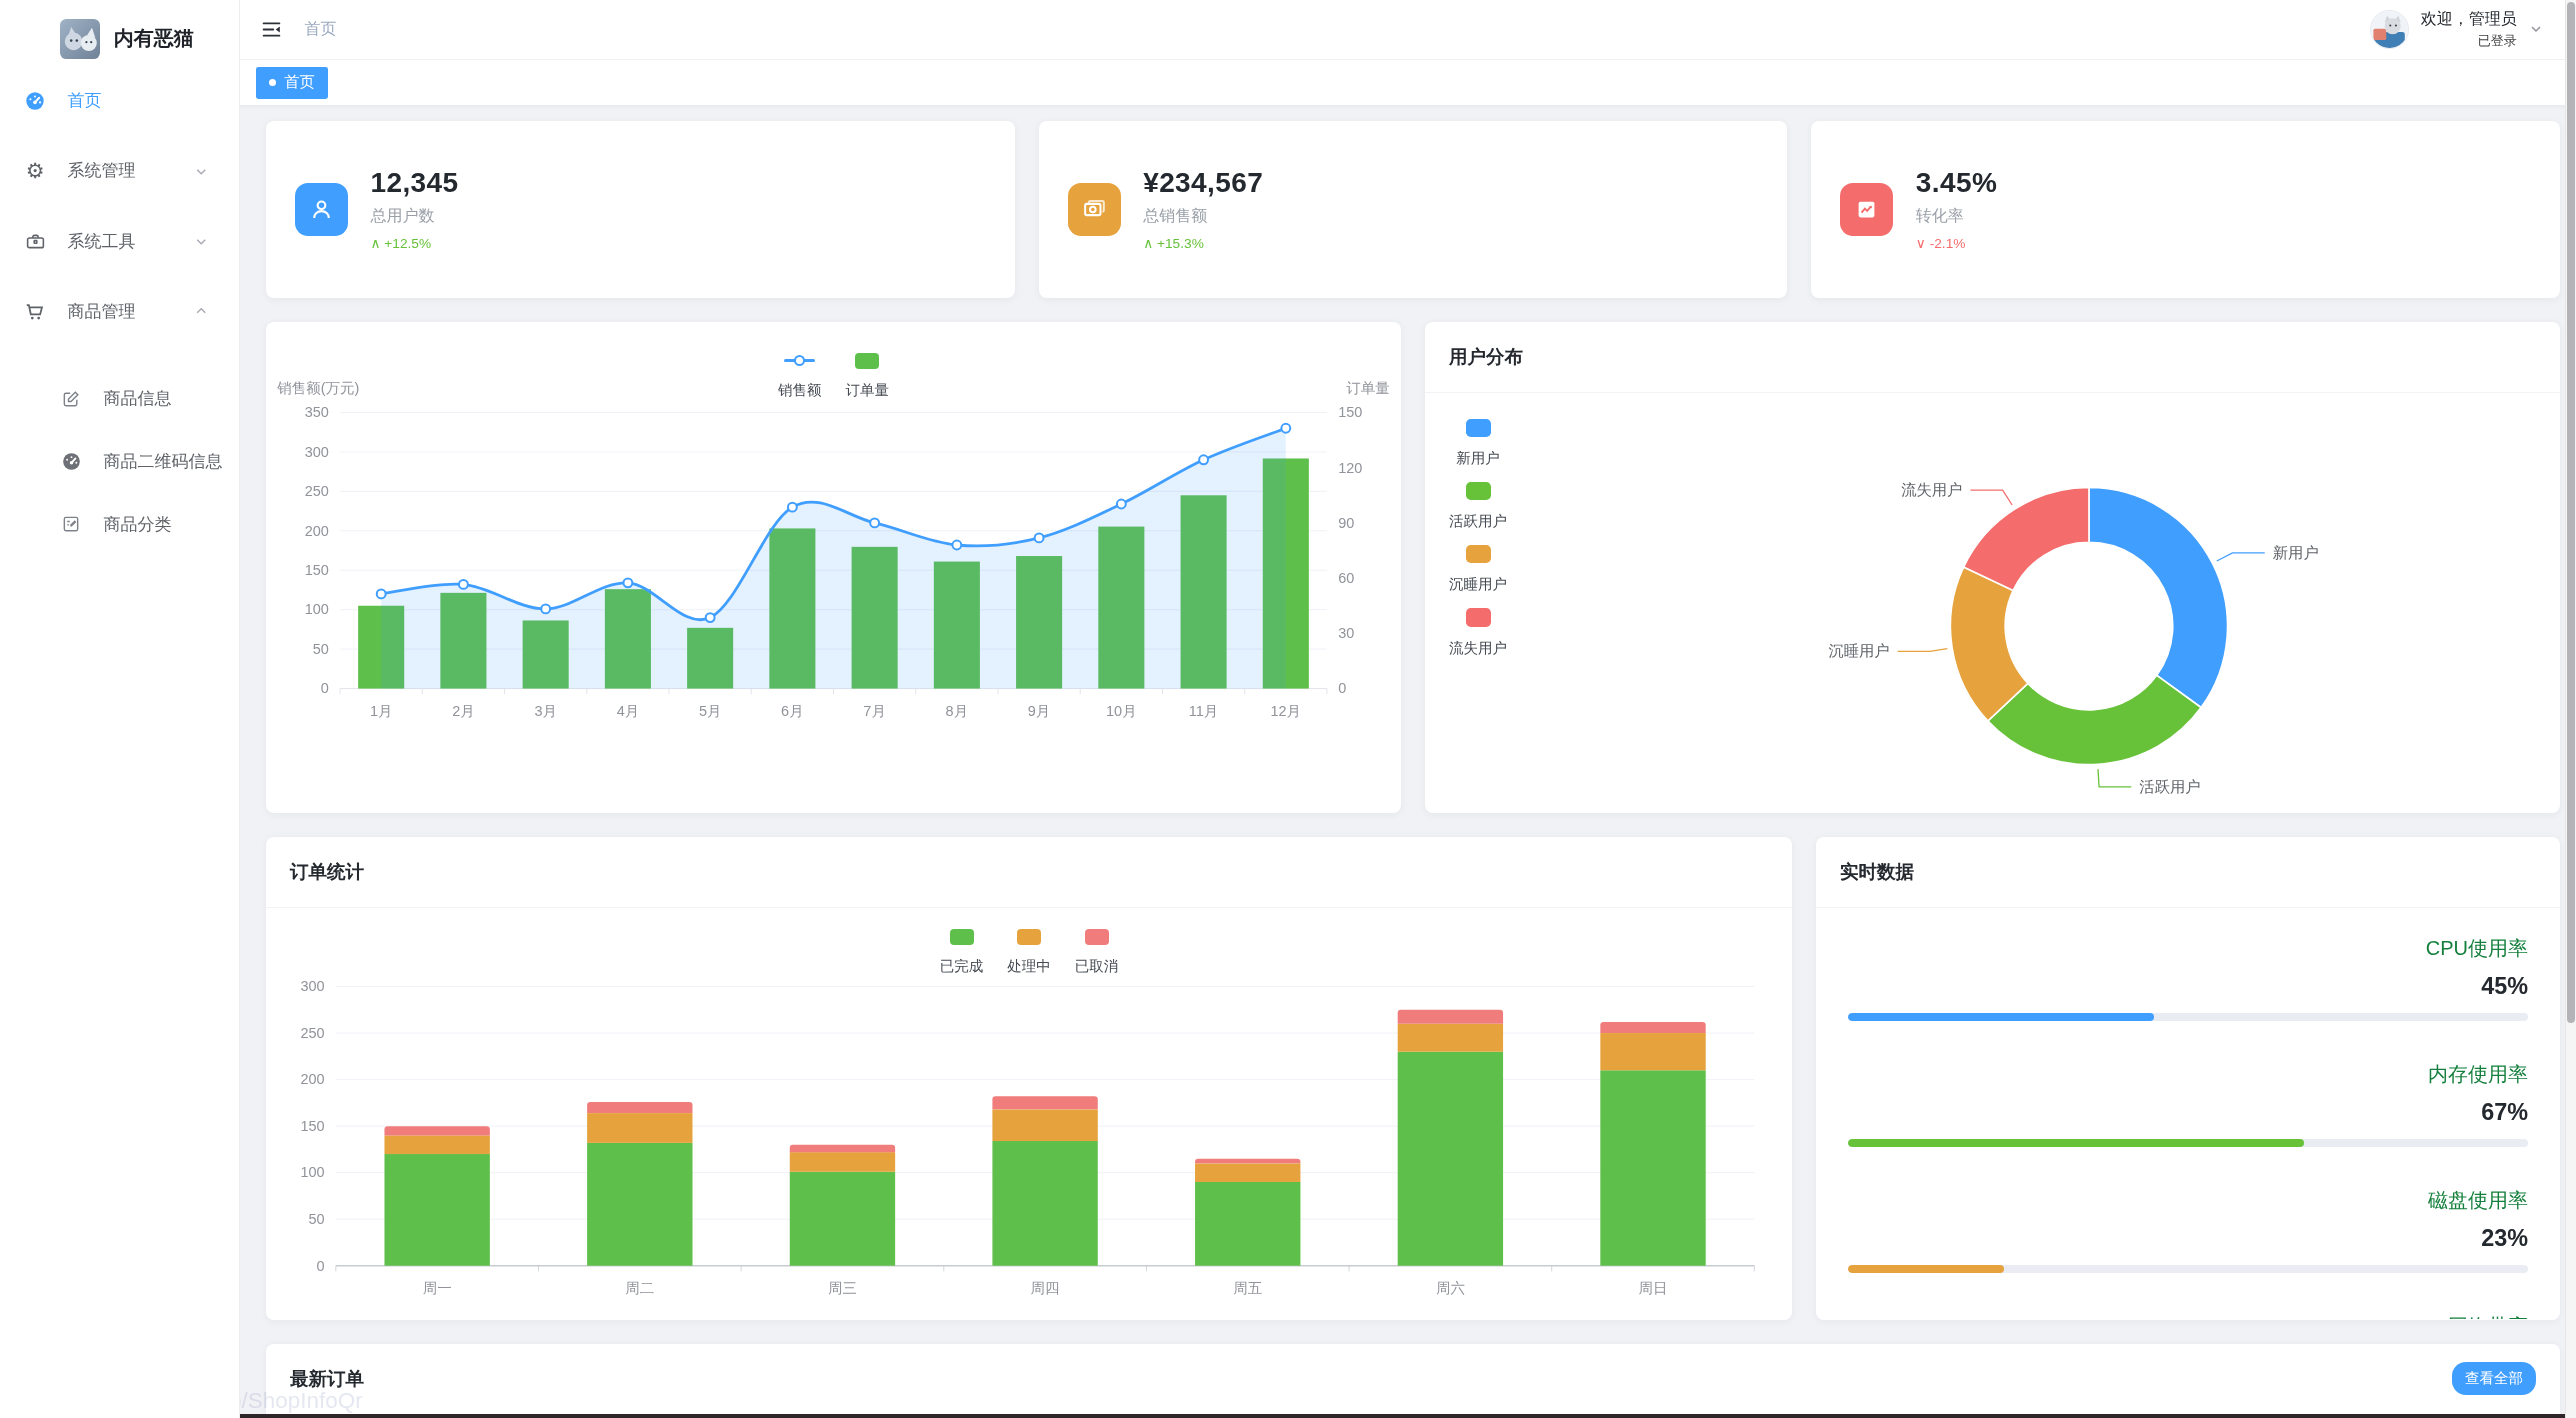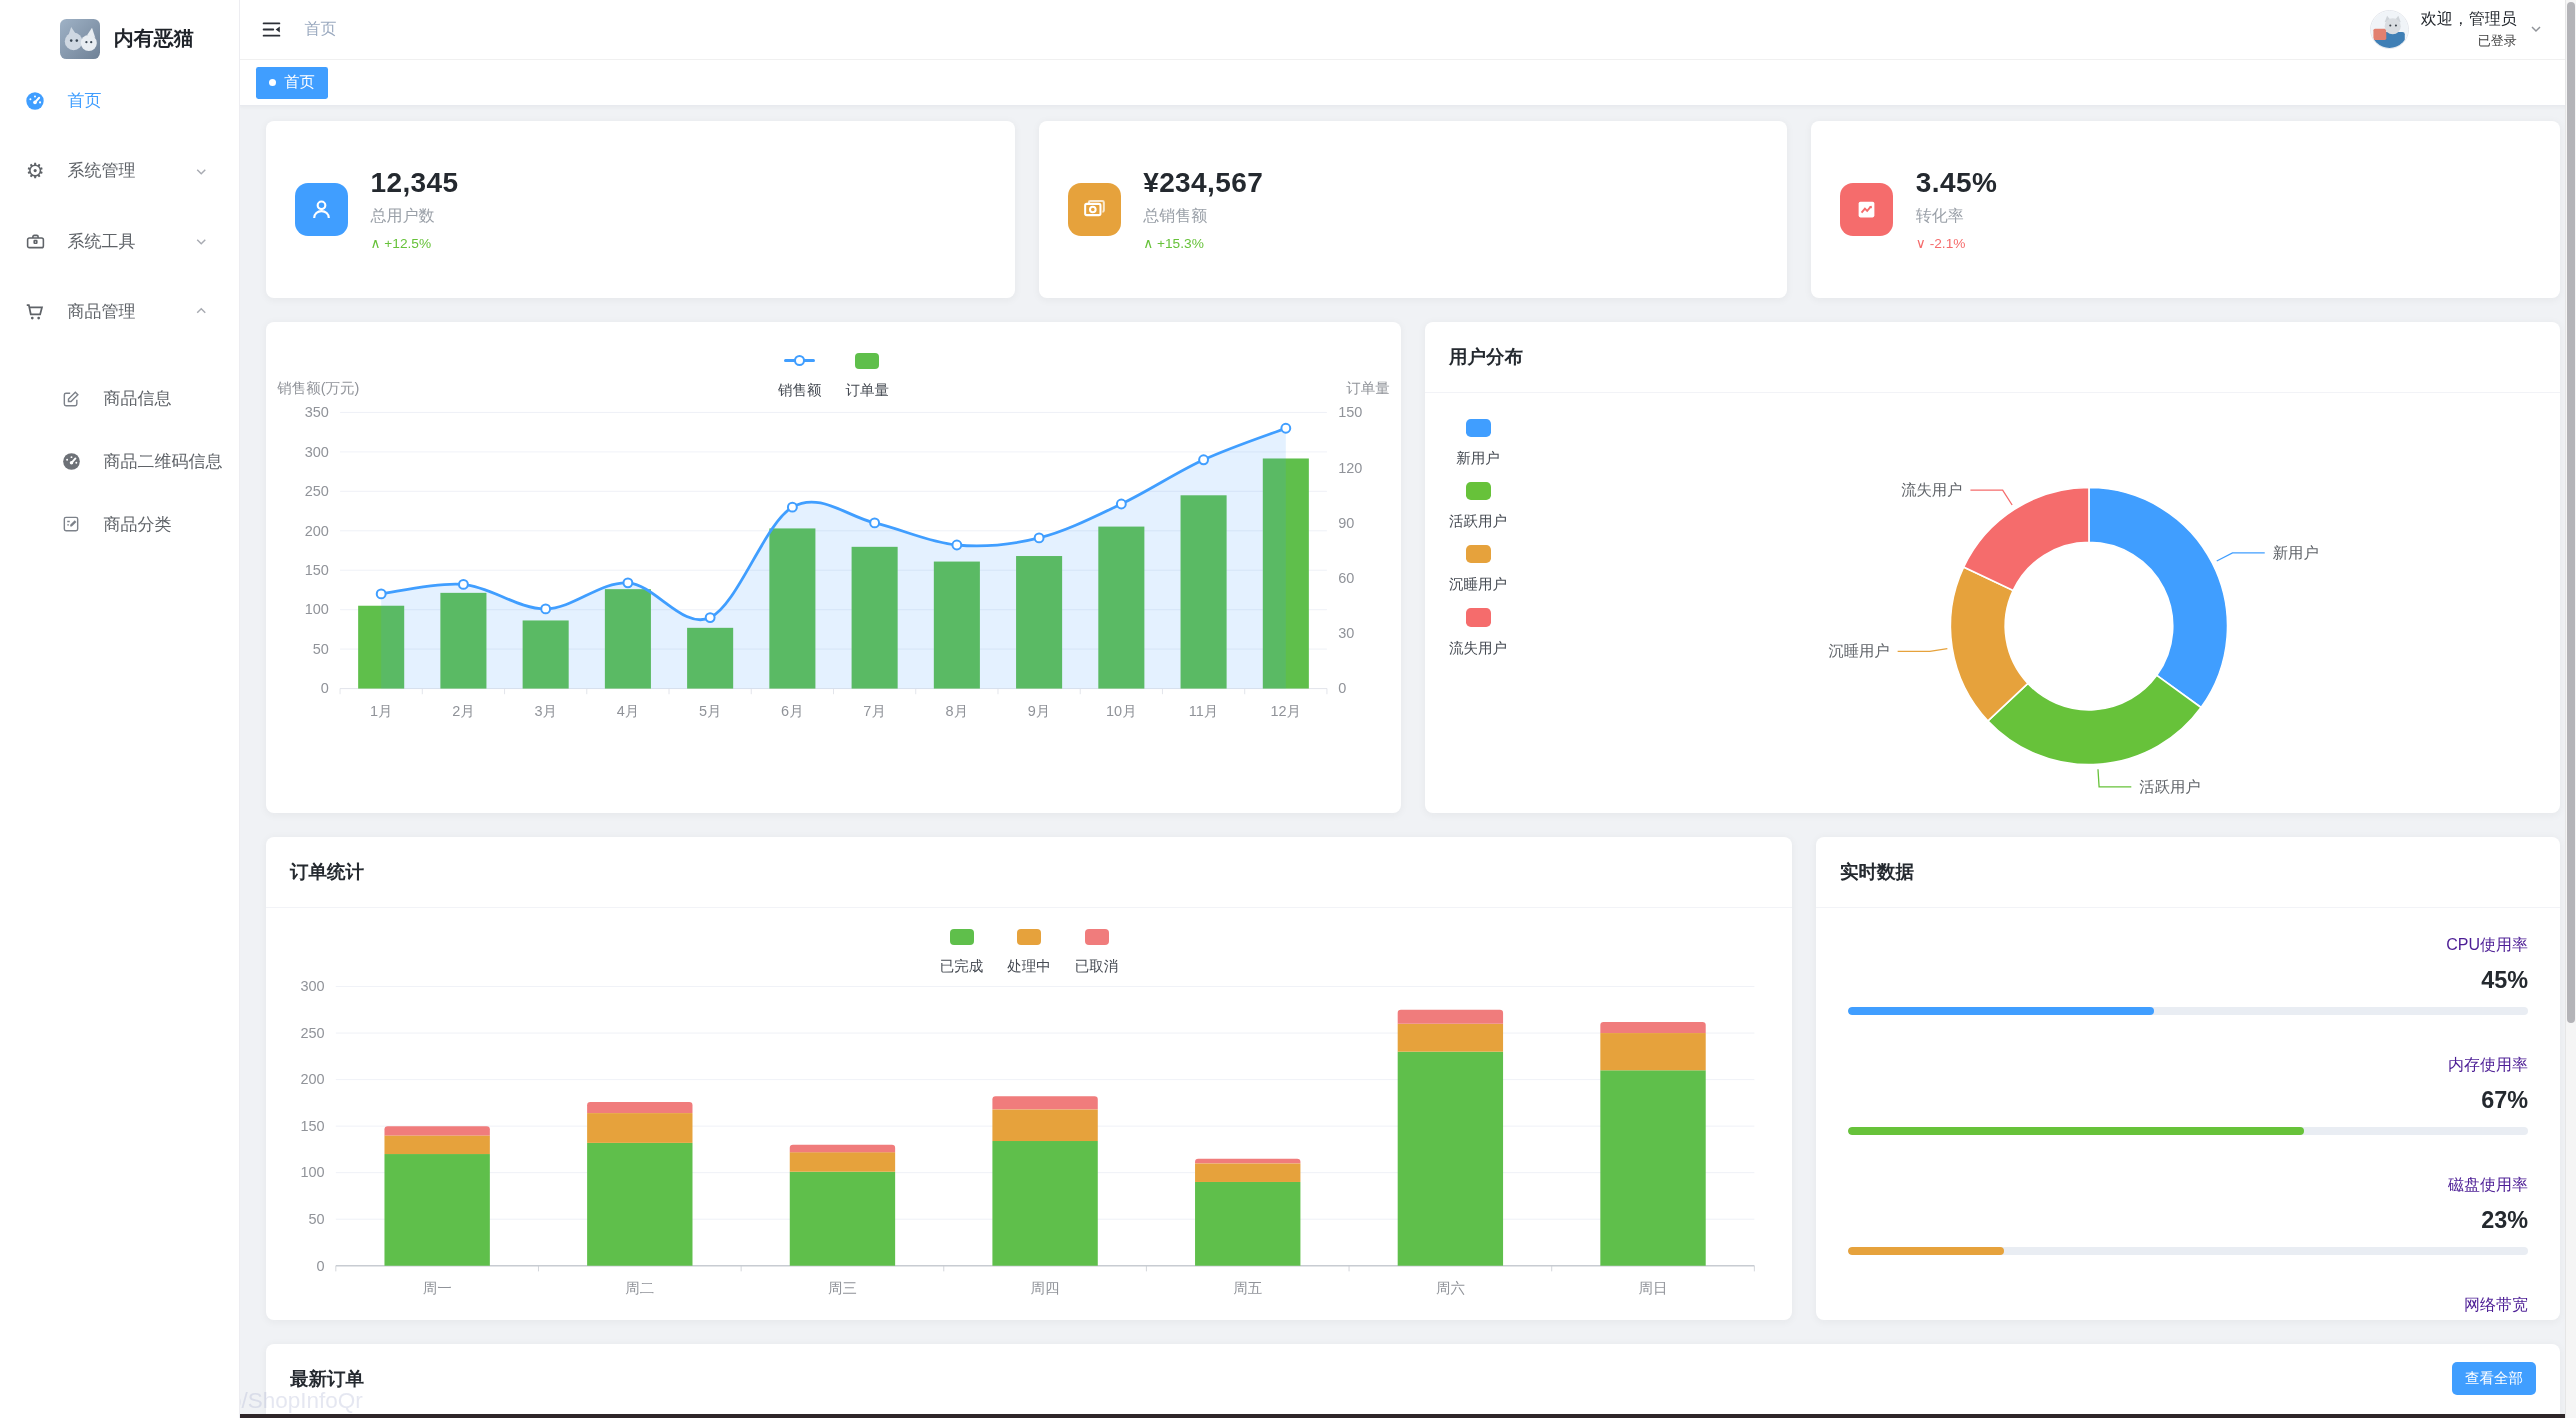--- a/index.html
+++ b/index.html
@@ -81,28 +81,28 @@
   .donut-chart { inset:0; }
   .stack-chart { inset:56px 13px 4.8px 13px; }
 
   .donut-legend { position:absolute; left:24px; top:26px; display:flex; flex-direction:column; gap:13.7px; }
   .donut-legend .leg-chip { width:25px; height:18.5px; border-radius:4.8px; }
   .donut-legend .leg-item { font-size:14.5px; color:#454a52; }
 
   
   .rt-body { height:411px; padding:27px 32px; overflow:hidden; }
   .rt-item { margin-bottom:40px; }
-  .rt-label { font-size:16px; color:#4c1d95; margin-bottom:11.3px; }
+  .rt-label { font-size:20px; color:#15803d; margin-bottom:11.3px; }
   .rt-value { font-size:23.4px; font-weight:bold; color:#24292f; margin-bottom:13px; }
   .rt-bar { height:8px; background:#e9edf3; border-radius:4px; overflow:hidden; }
   .rt-fill { height:100%; border-radius:4px; width:0; }
 
   
   .orders-card { height:129px; }
-  .btn-primary { background:#409EFF; color:#fff; border:none; border-radius:5px; font-size:14.5px;
+  .btn-primary { background:#409EFF; color:#fff; border:none; border-radius:14px; font-size:14.5px;
                  padding:7.2px 13px; cursor:pointer; font-family:inherit; }
 
   .watermark { position:absolute; left:229px; top:1388px; font-size:22.5px; color:rgba(150,160,200,0.25);
                z-index:1; pointer-events:none; }
   .bottom-strip { position:absolute; left:240px; right:11.3px; bottom:0; height:4px; background:#2e2629; z-index:4; }
   .scrollbar { position:absolute; right:0; top:0; width:11.3px; height:100%; background:#f5f5f5;
                border-left:0.8px solid #e6e6e6; z-index:5; }
   .scroll-thumb { position:absolute; left:1.6px; top:1.6px; width:8px; height:72%; background:#b4b4b8; border-radius:4.8px; }
 
   svg.icon { display:block; }

